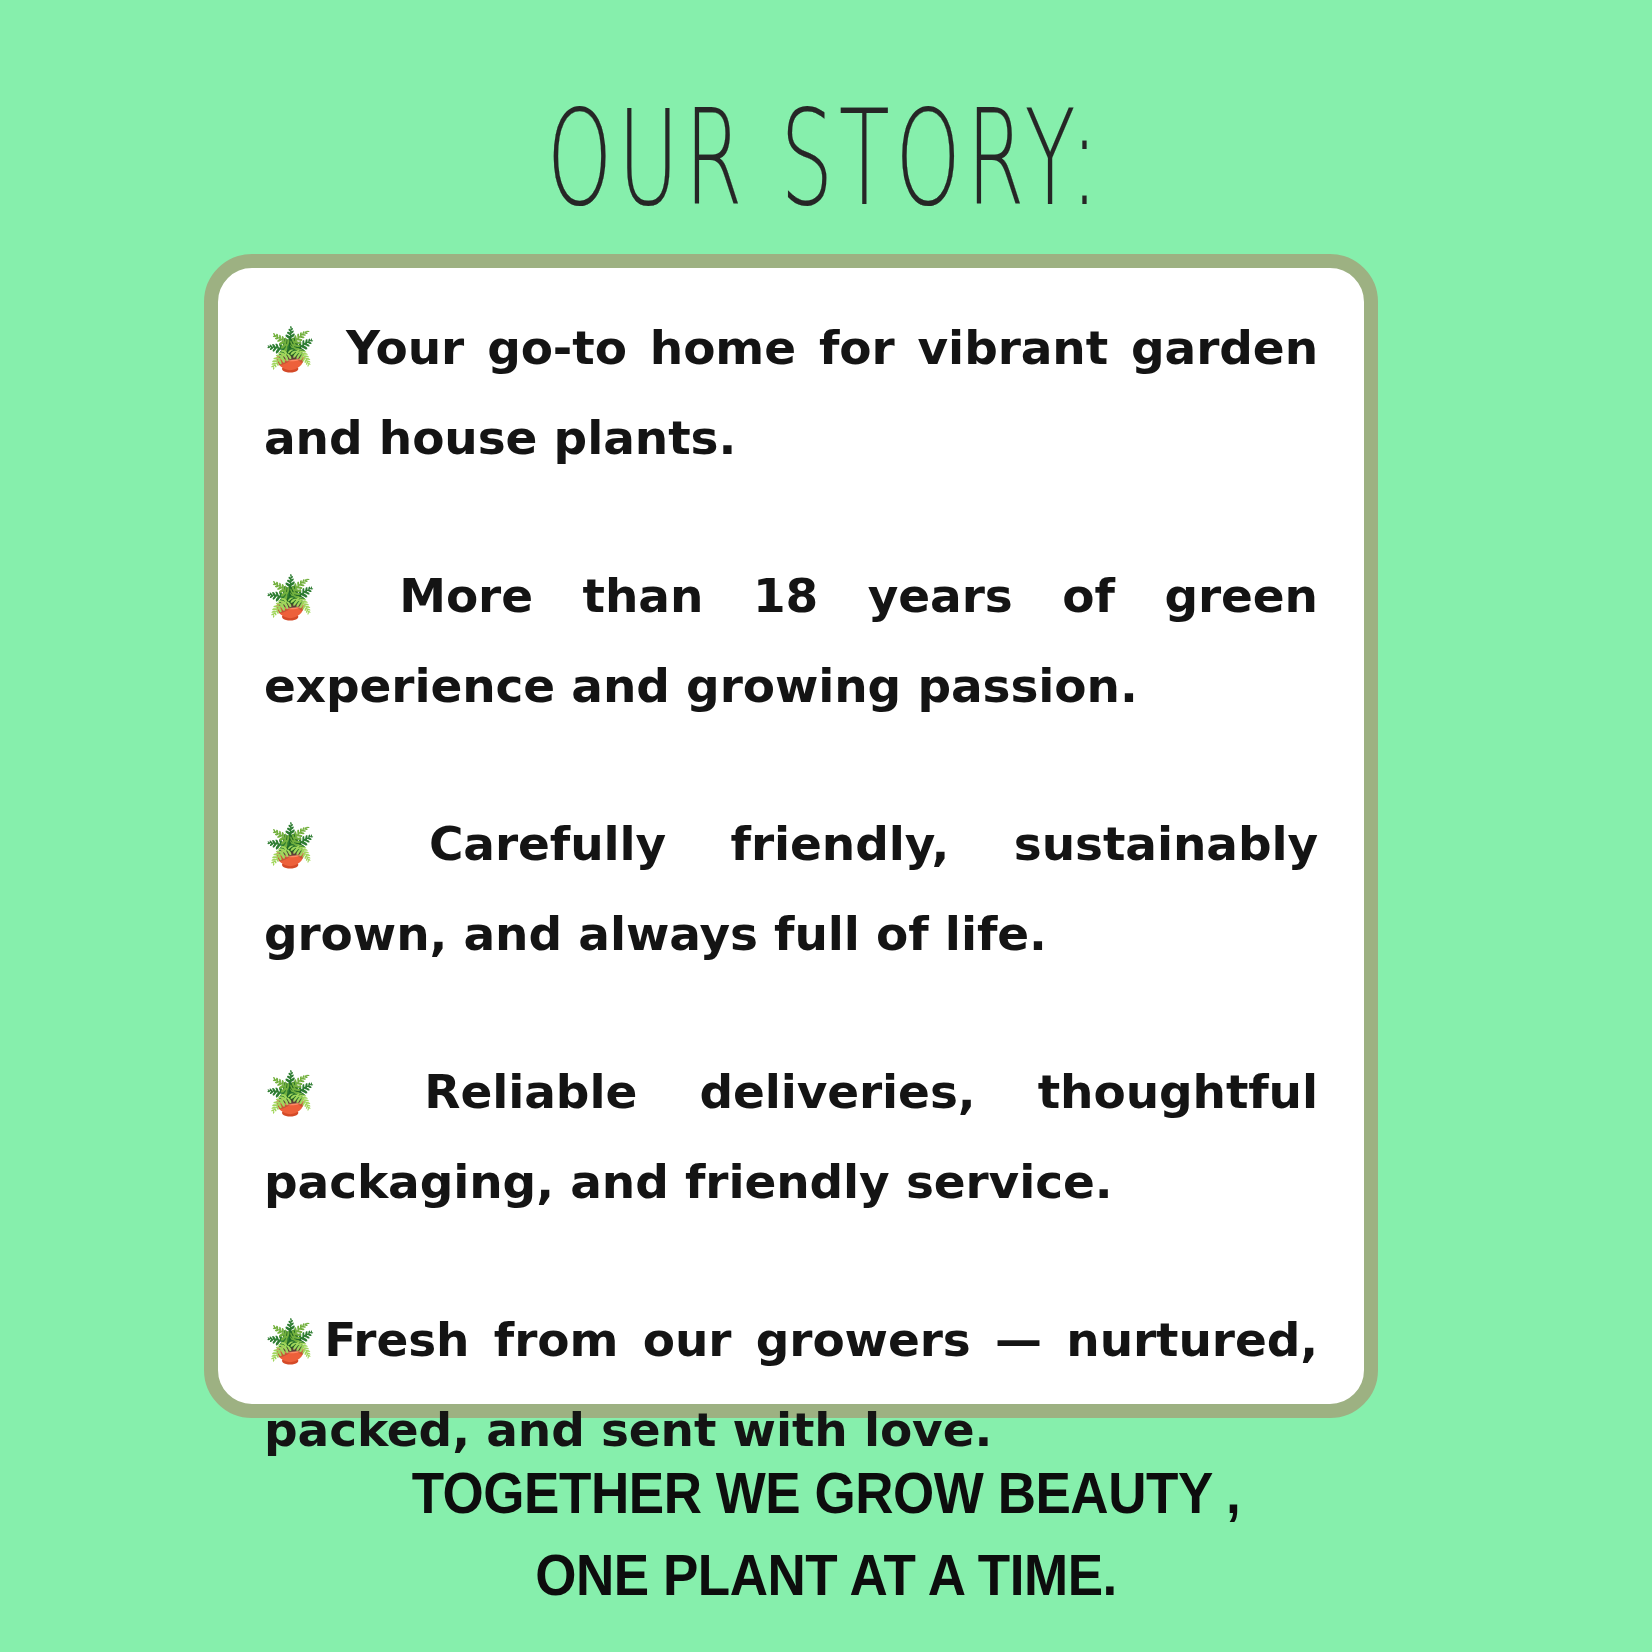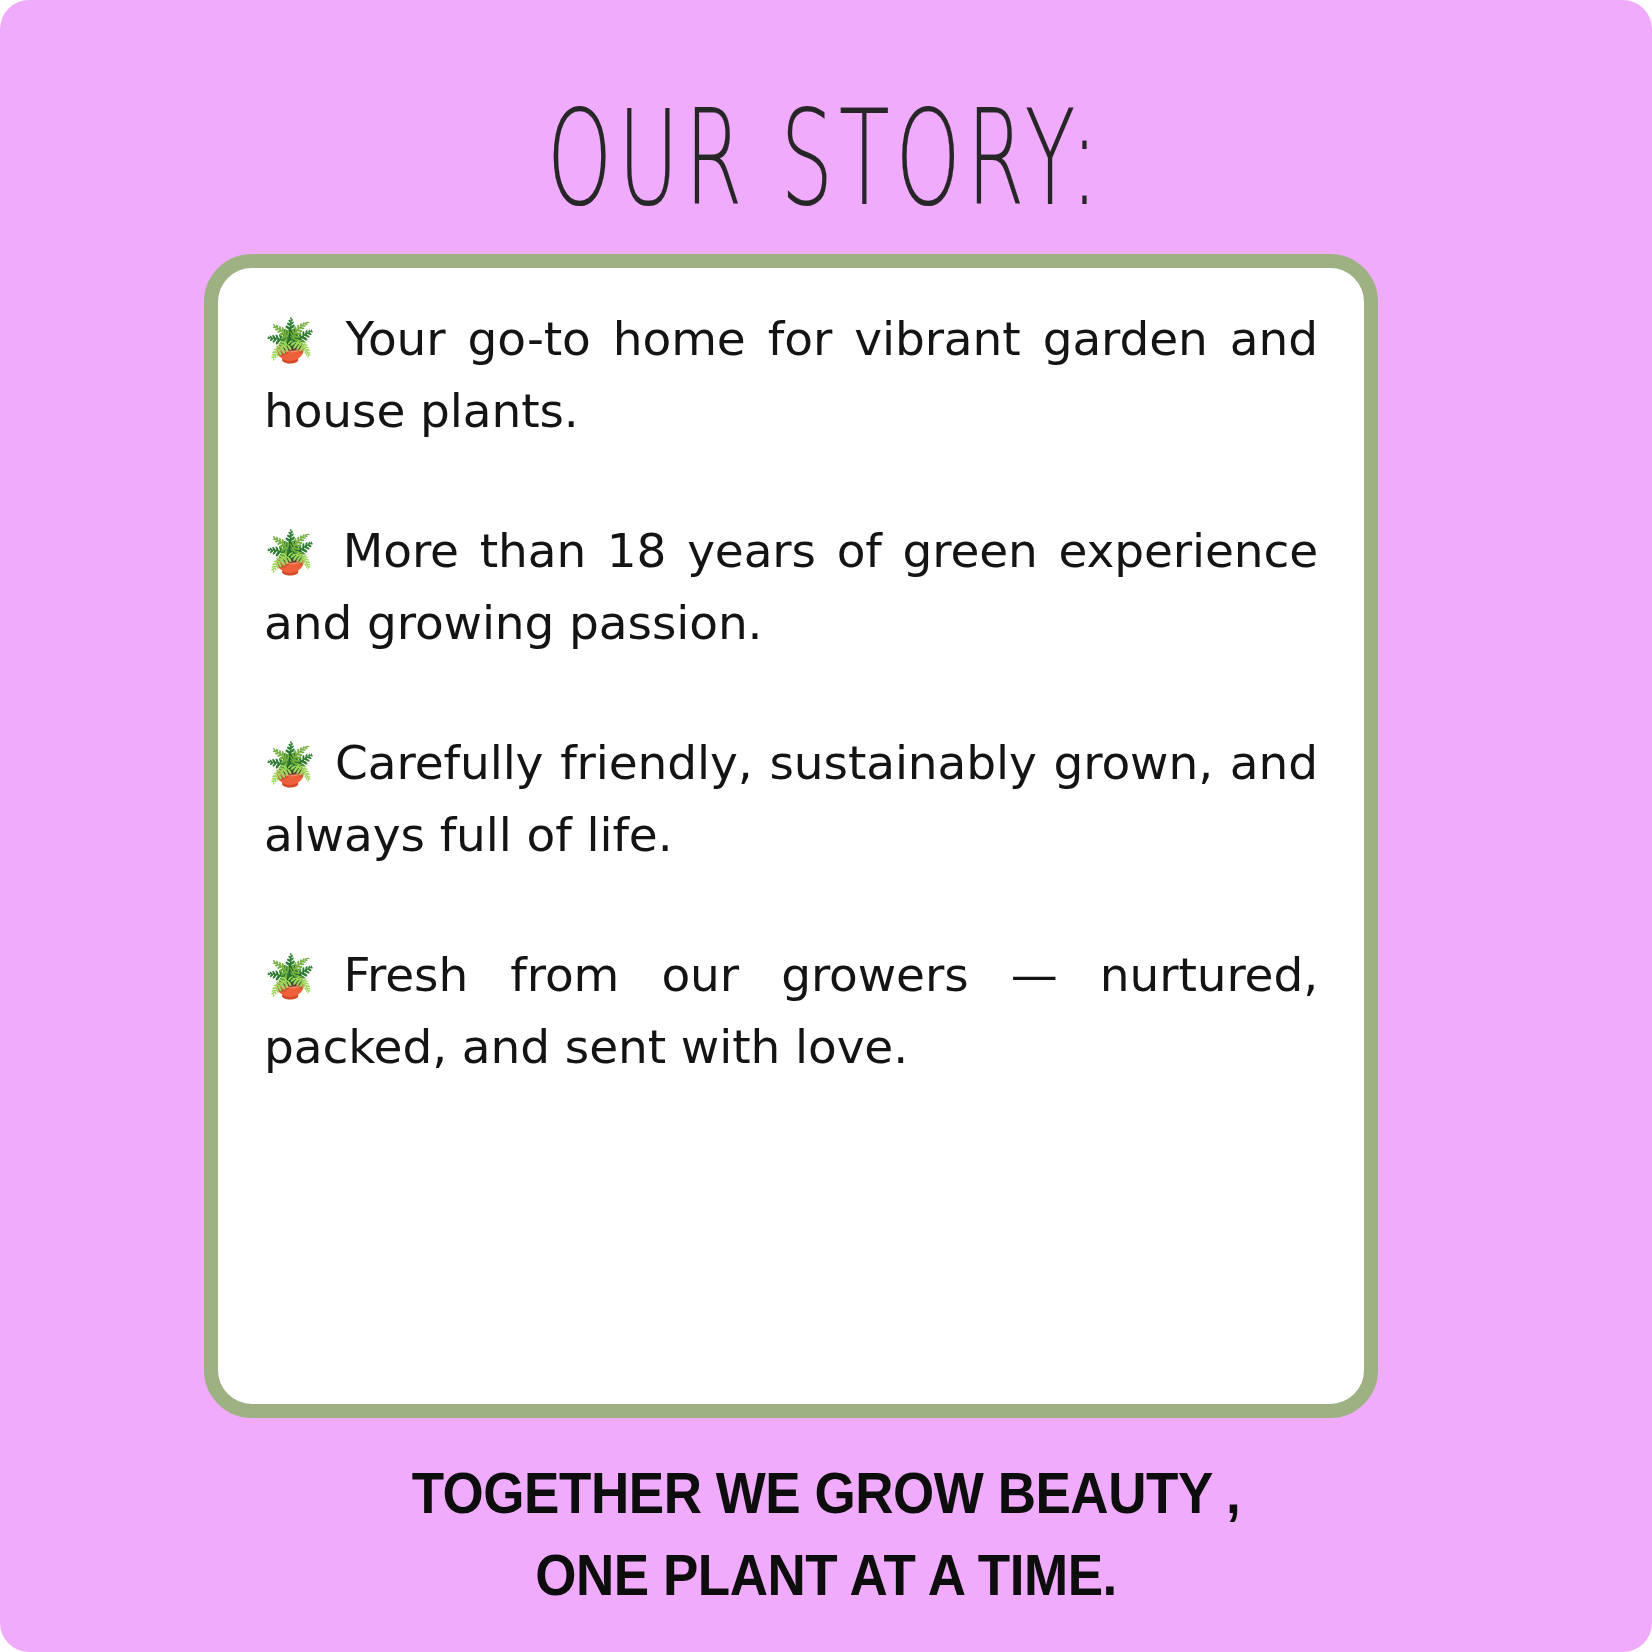--- a/index.html
+++ b/index.html
@@ -13,25 +13,24 @@
     font-family: "Liberation Sans", sans-serif;
     color: #1a1a1a;
     -webkit-font-smoothing: antialiased;
     overflow: hidden;
     position: relative;
   }
 
   .poster {
     position: absolute;
     inset: 0;
-    background: #f0abfc;
+    background: #86efac;
     display: flex;
     flex-direction: column;
     align-items: flex-end;
-    border-radius: 29px;
   }
 
   
   .title-wrap {
     width: 100%;
     text-align: center;
     margin-top: 92px;
     height: 110px;
     position: relative;
   }
@@ -65,28 +64,28 @@
   .card-inner {
     position: absolute;
     left: 46px;
     top: 36px;
     right: 46px;
     bottom: 30px;
   }
 
   .bullet {
     font-size: 47px;
-    line-height: 70px;
+    line-height: 88px;
     text-align: justify;
     text-justify: inter-word;
     color: #141414;
     margin: 0 0 70px 0;
     letter-spacing: -0.1px;
     font-family: "DejaVu Sans", sans-serif;
-    font-weight: 400;
+    font-weight: 700;
   }
   .bullet:last-child { margin-bottom: 8px; }
 
   .bullet .emoji {
     font-family: "DejaVu Sans", sans-serif;
     font-size: 42px;
   }
 
   
   .footer {
@@ -122,20 +121,23 @@
       </p>
 
       <p class="bullet">
         <span class="emoji">🪴</span><span> More than 18 years of green experience and growing passion.</span>
       </p>
 
       <p class="bullet">
         <span class="emoji">🪴</span><span> Carefully friendly, sustainably grown, and always full of life.</span>
       </p>
 
+      <p class="bullet">
+        <span class="emoji">🪴</span><span> Reliable deliveries, thoughtful packaging, and friendly service.</span>
+      </p>
 
       <p class="bullet">
         <span class="emoji">🪴</span><span>Fresh from our growers — nurtured, packed, and sent with love.</span>
       </p>
 
     </div>
   </div>
 
   <div class="footer">
     <span class="footer-line">TOGETHER WE GROW BEAUTY ,</span>

